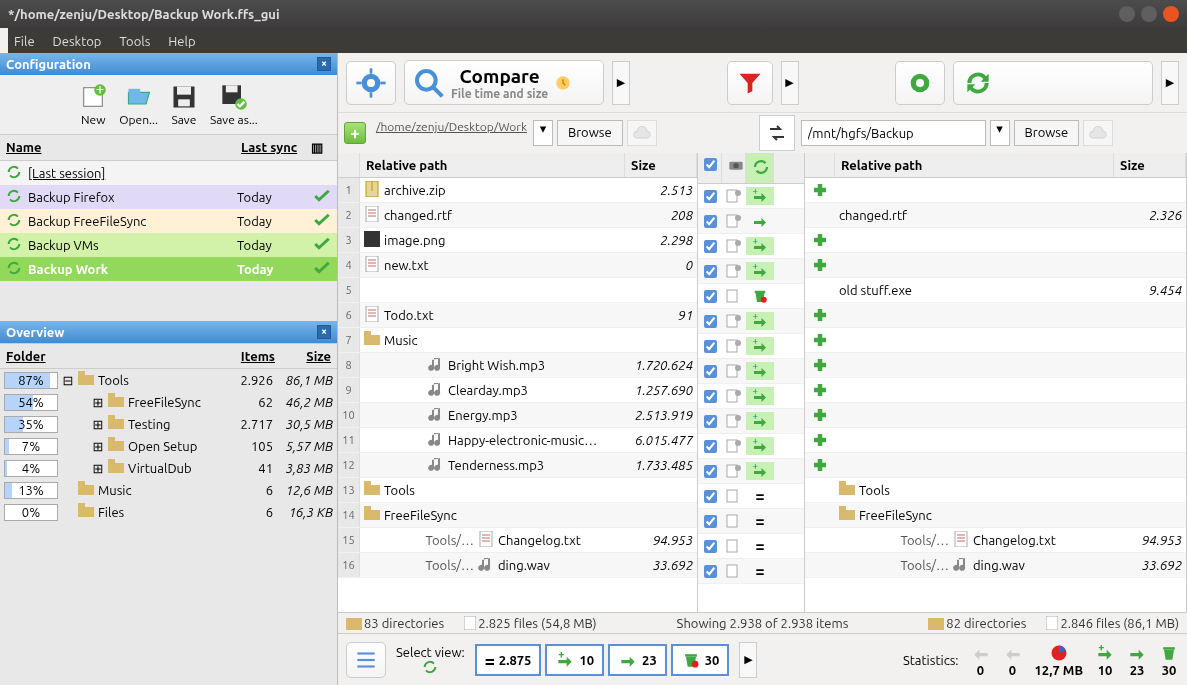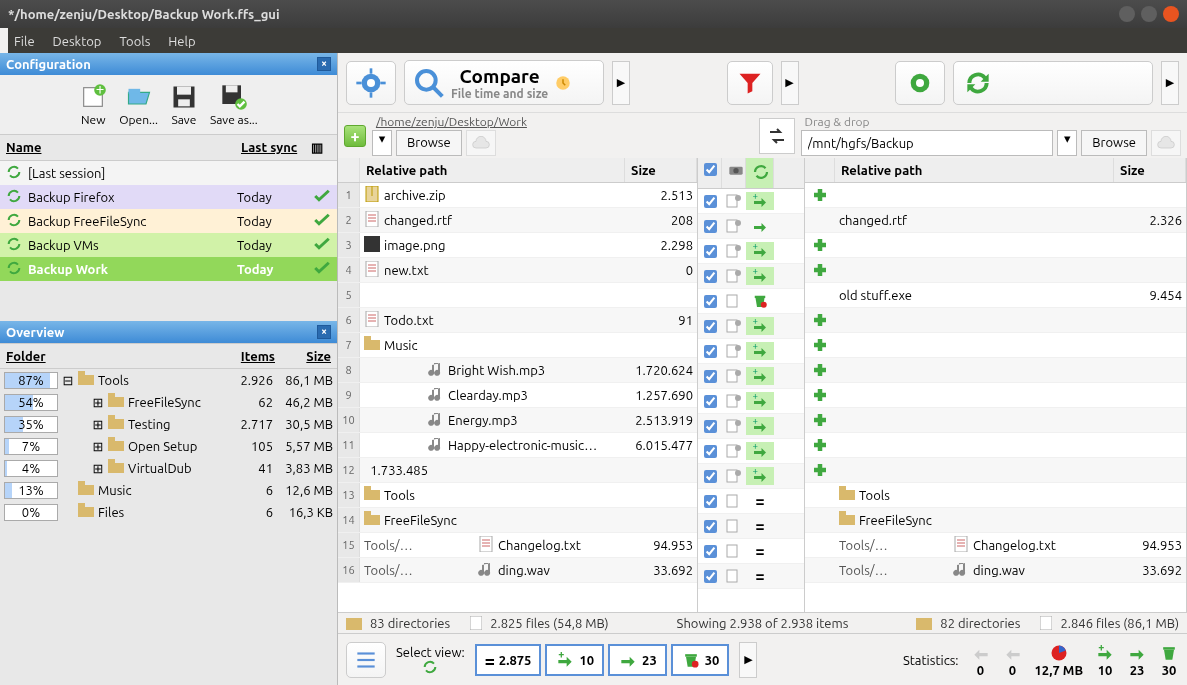--- a/index.html
+++ b/index.html
@@ -21,21 +21,21 @@
 .toolbtn svg { width: 28px; height: 28px; }
 .toolbtn span { font-size: 12px; }
 
 .listhead { background: #e8e8e8; border-top: 1px solid #ccc; border-bottom: 1px solid #ccc; display: flex; font-weight: bold; padding: 5px 6px; text-decoration: underline; }
 .cfgrow { display: flex; align-items: center; padding: 3px 6px; gap: 6px; }
 .cfgrow:nth-child(odd){background:#f4f4f4;}
 .cfgrow .ic { width: 16px; }
 .cfgrow .nm { flex: 1; }
 .cfgrow .ls { width: 70px; margin-left: 24px; }
 .cfgrow .ck svg { width: 18px; height: 14px; }
-.cfgrow.last { background: rgba(255,255,255,0.5); }
+.cfgrow.last { background: rgba(255,255,255,0.5); text-decoration: underline; }
 .cfgrow.hlfirefox { background:#e1daf7; }
 .cfgrow.hlffs { background:#fff1d6; }
 .cfgrow.hlvms { background:#d1f2a8; }
 .cfgrow.hlwork { background:#92d85a; color:#fff; font-weight:bold; }
 .cfgrow.hlwork .ls { color:#fff; }
 
 .ovrow { display: flex; align-items: center; padding: 2px 4px; gap: 4px; font-size: 12px; }
 .pctbox { width: 54px; position: relative; height: 17px; border: 1px solid #aaa; background: #fff; text-align: center; font-size: 11px; line-height: 15px; }
 .pctbox .bar { position: absolute; left: 0; top: 0; bottom: 0; background: #b6d4f9; z-index: 0; }
 .pctbox .txt { position: relative; z-index: 1; }
@@ -47,21 +47,21 @@
 
 .rightpanel { flex: 1; display: flex; flex-direction: column; background: #fff; }
 .toprow { display: flex; align-items: center; padding: 6px 8px; gap: 8px; background: #f2f1f0; border-bottom: 1px solid #ddd; height: 60px; }
 .bigbtn { border: 1px solid #ccc; border-radius: 5px; background: linear-gradient(#fff,#f4f4f4); padding: 4px 8px; display: flex; align-items: center; gap: 6px; cursor: default; min-height: 44px; }
 .bigbtn .lbl { text-align: center; }
 .bigbtn .t1 { font-size: 19px; font-weight: bold; }
 .bigbtn .t2 { font-size: 12px; color: #888; font-weight: bold; }
 .miniarrow { border: 1px solid #ccc; background: #f8f8f8; width: 18px; height: 44px; display: flex; align-items: center; justify-content: center; font-size: 11px; }
 
 .pathrow { display: flex; align-items: center; padding: 2px 6px; gap: 6px; background: #f2f1f0; }
-.pathbox { flex: 1; display: flex; flex-direction: column; gap: 2px; }
+.pathbox { flex: 1; display: flex; gap: 2px; }
 .pathlabel { font-size: 12px; color: #555; text-decoration: underline; padding: 0 4px; }
 .pathinput { display: flex; gap: 4px; }
 .pathinput input { flex: 1; border: 1px solid #bbb; padding: 3px 6px; background: #fff; }
 .pathinput .dd { width: 20px; border: 1px solid #bbb; background: #fff; text-align: center; }
 .browsebtn { border: 1px solid #bbb; background: #f6f6f6; padding: 4px 10px; cursor: default; }
 .cloudbtn { width: 30px; height: 26px; border: 1px solid #ddd; background: #f6f6f6; display:flex;align-items:center;justify-content:center; }
 .swapbtn { width: 36px; height: 36px; border: 1px solid #ccc; background: #fff; display:flex;align-items:center;justify-content:center; }
 .plusgreen { width: 22px; height: 22px; border: 1px solid #5fa82f; background: linear-gradient(#a8e27a,#6fbc3c); color: #fff; font-weight: bold; font-size: 16px; text-align: center; line-height: 20px; border-radius: 3px; }
 
 .gridarea { flex: 1; display: flex; overflow: hidden; }
@@ -69,32 +69,32 @@
 .grid.left { width: 360px; }
 .grid.mid { width: 107px; }
 .grid.right { flex: 1; }
 .ghead { display: flex; background: #eee; border-bottom: 1px solid #ccc; font-weight: bold; }
 .ghead > div { padding: 5px 6px; border-right: 1px solid #ddd; }
 .gbody { flex: 1; overflow: auto; }
 .grow { display: flex; align-items: center; height: 25px; border-bottom: 1px solid #f0f0f0; }
 .grow:nth-child(even) { background: #f7f7f7; }
 .grow > div { padding: 0 4px; display: flex; align-items: center; gap: 4px; }
 .rownum { width: 22px; background: #e8e8e8; text-align: center; justify-content: center; color: #666; font-size: 11px; border-right: 1px solid #ddd; height: 100%; }
-.relpath { flex: 1; overflow: hidden; white-space: nowrap; text-overflow: ellipsis; }
-.sz { width: 72px; justify-content: flex-end; }
+.relpath { flex: 1; overflow: hidden; white-space: nowrap; text-overflow: ellipsis; text-align: right; }
+.sz { width: 72px; justify-content: flex-end; font-style: italic; }
 .chk { width: 24px; justify-content: center; }
 .cat { width: 24px; justify-content: center; }
 .act { width: 28px; justify-content: center; }
 .act.green { background: #c7f0b4; }
 .act svg { width: 18px; height: 18px; }
 .ficon { width: 16px; flex-shrink:0; }
 input[type=checkbox] { accent-color: #5a90d8; }
 
 .statusstrip { display: flex; align-items: center; padding: 3px 8px; gap: 20px; background: #f2f1f0; font-size: 12px; color: #333; border-top: 1px solid #ccc; }
-.statusstrip > div { display: flex; align-items: flex-end; gap: 8px; }
+.statusstrip > div { display: flex; align-items: flex-end; gap: 2px; }
 
 .bottomrow { height: 52px; background: #f2f1f0; display: flex; align-items: center; padding: 4px 8px; gap: 10px; border-top: 1px solid #ccc; }
 .selview { display: flex; flex-direction: column; align-items: center; font-size: 11px; }
 .viewbtns { display: flex; gap: 4px; }
 .vbtn { border: 2px solid #5a90d8; background: #fff; padding: 4px 8px; display: flex; align-items: center; gap: 4px; font-weight: bold; }
 .vbtn svg { width: 20px; height: 20px; }
 .statsarea { margin-left: auto; display: flex; align-items: center; gap: 12px; }
 .stat { display: flex; flex-direction: column; align-items: center; font-size: 11px; font-weight: bold; }
 .stat svg { width: 20px; height: 20px; }
 </style>
@@ -397,21 +397,20 @@
               </svg>
             </div>
         </div>
       </div>
       <div class="swapbtn">
         <svg width="24" height="24" viewBox="0 0 24 24">
             <path d="M5 8 h10 l-3 -3 M19 16 h-10 l3 3" stroke="#333" fill="none" stroke-width="2"></path>
           </svg>
       </div>
       <div class="pathbox">
-        <span class="pathlabel" style="text-decoration:none;color:#888">Drag &amp; drop</span>
         <div class="pathinput">
           <input value="/mnt/hgfs/Backup" style="">
           <div class="dd">▾</div>
           <div class="browsebtn">Browse</div>
           <div class="cloudbtn">
               <svg width="20" height="14" viewBox="0 0 24 16">
                 <path d="M6 14 a4 4 0 0 1 0 -8 a6 6 0 0 1 12 0 a4 4 0 0 1 0 8 Z" fill="#e6e6e6" stroke="#ccc"></path>
               </svg>
             </div>
         </div>
@@ -552,20 +551,27 @@
                 <span style="width:60px"></span>
                 <span class="ficon"><svg width="16" height="16" viewBox="0 0 16 16">
                     <path d="M6 2 v9 a3 3 0 1 1 -2 -2 V4 l8 -2 v9 a3 3 0 1 1 -2 -2 V2 Z" fill="#888"></path>
                   </svg></span>
                 <span>Happy-electronic-music…</span>
               </div>
               <div class="sz">6.015.477</div>
             </div>
             <div class="grow">
               <div class="rownum">12</div>
+              <div class="relpath">
+                <span style="width:60px"></span>
+                <span class="ficon"><svg width="16" height="16" viewBox="0 0 16 16">
+                    <path d="M6 2 v9 a3 3 0 1 1 -2 -2 V4 l8 -2 v9 a3 3 0 1 1 -2 -2 V2 Z" fill="#888"></path>
+                  </svg></span>
+                <span>Tenderness.mp3</span>
+              </div>
               <div class="sz">1.733.485</div>
             </div>
             <div class="grow">
               <div class="rownum">13</div>
               <div class="relpath">
                 <span class="ficon"><svg width="16" height="16" viewBox="0 0 16 16">
                     <rect y="4" width="16" height="10" fill="#d9b96c"></rect>
                     <rect width="7" height="5" fill="#d9b96c"></rect>
                   </svg></span>
                 <span>Tools</span>

